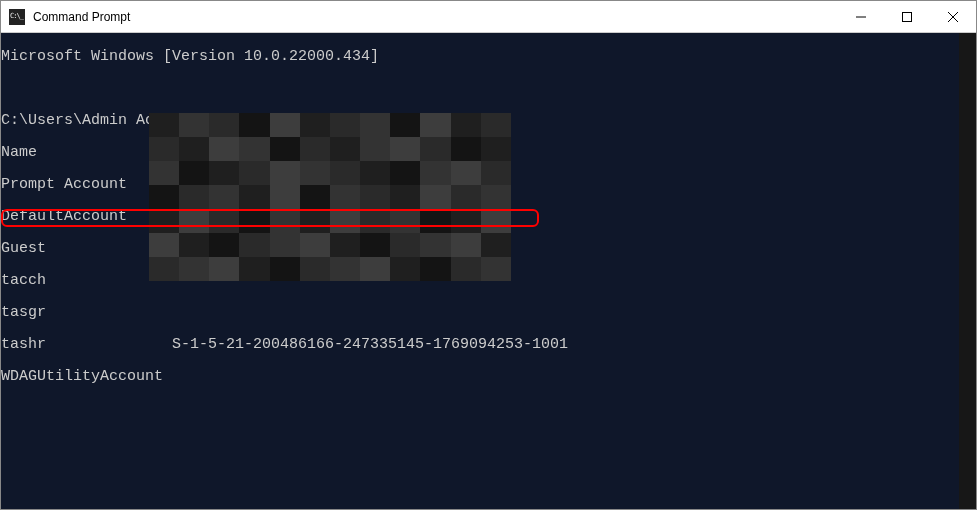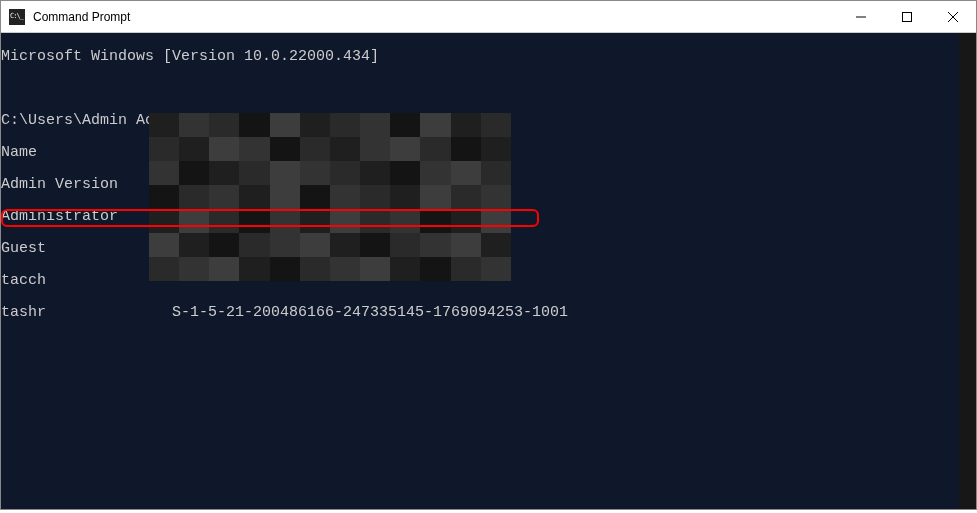--- a/index.html
+++ b/index.html
@@ -229,25 +229,27 @@
         <div class="l5"></div>
         <div class="l2"></div>
         <div class="l3"></div>
     </div>
 
     <div class="terminal">
 <span class="term-line">Microsoft Windows [Version 10.0.22000.434]</span>
 <span class="term-line"> </span>
 <span class="term-line"><span class="prompt">C:\Users\Admin Account&gt;</span><span>wmic useraccount get name, SID</span></span>
 <span class="term-line"><span>Name</span>               <span>SID</span></span>
-<span class="term-line"><span>Admin Version</span></span>
-<span class="term-line"><span>Administrator</span></span>
+<span class="term-line"><span>Prompt Account</span></span>
+<span class="term-line"><span>DefaultAccount</span></span>
 <span class="term-line"><span>Guest</span></span>
 <span class="term-line"><span>tacch</span></span>
+<span class="term-line"><span>tasgr</span></span>
 <span class="term-line"><span>tashr</span>              <span>S-1-5-21-200486166-247335145-1769094253-1001</span></span>
+<span class="term-line"><span>WDAGUtilityAccount</span></span>
 <span class="term-line"> </span>
 <span class="term-line"> </span>
 
     </div>
 
     <div class="highlight-box"></div>
 
     <div class="scrollbar"></div>
   </div>
 

